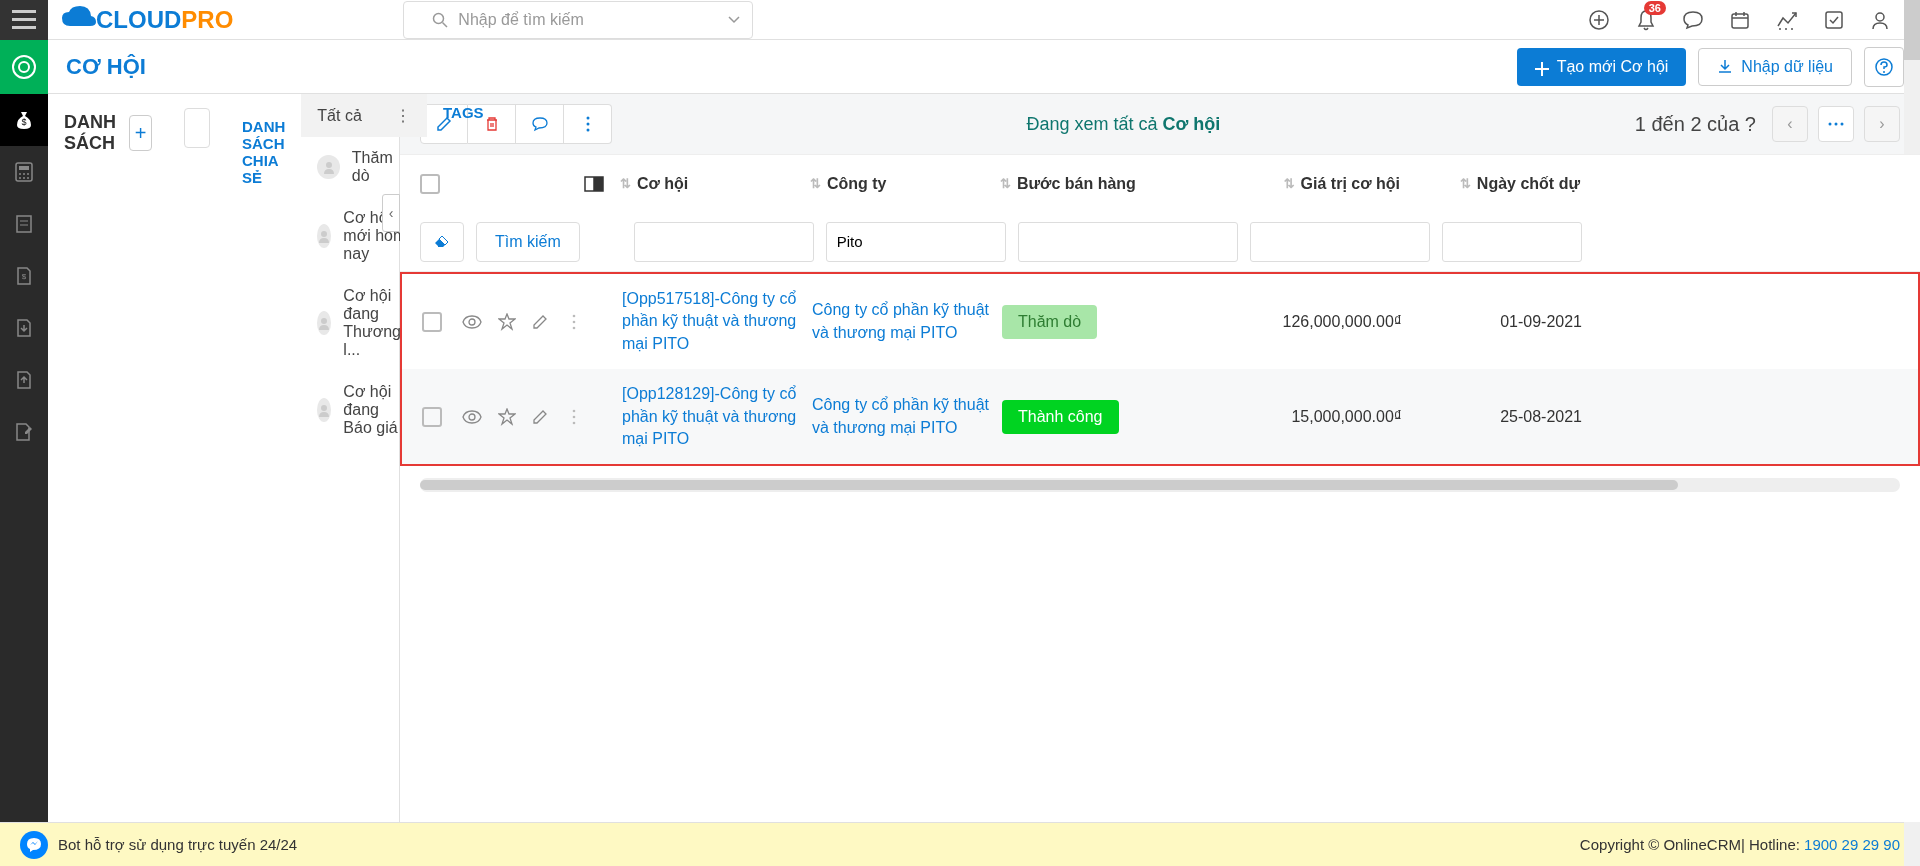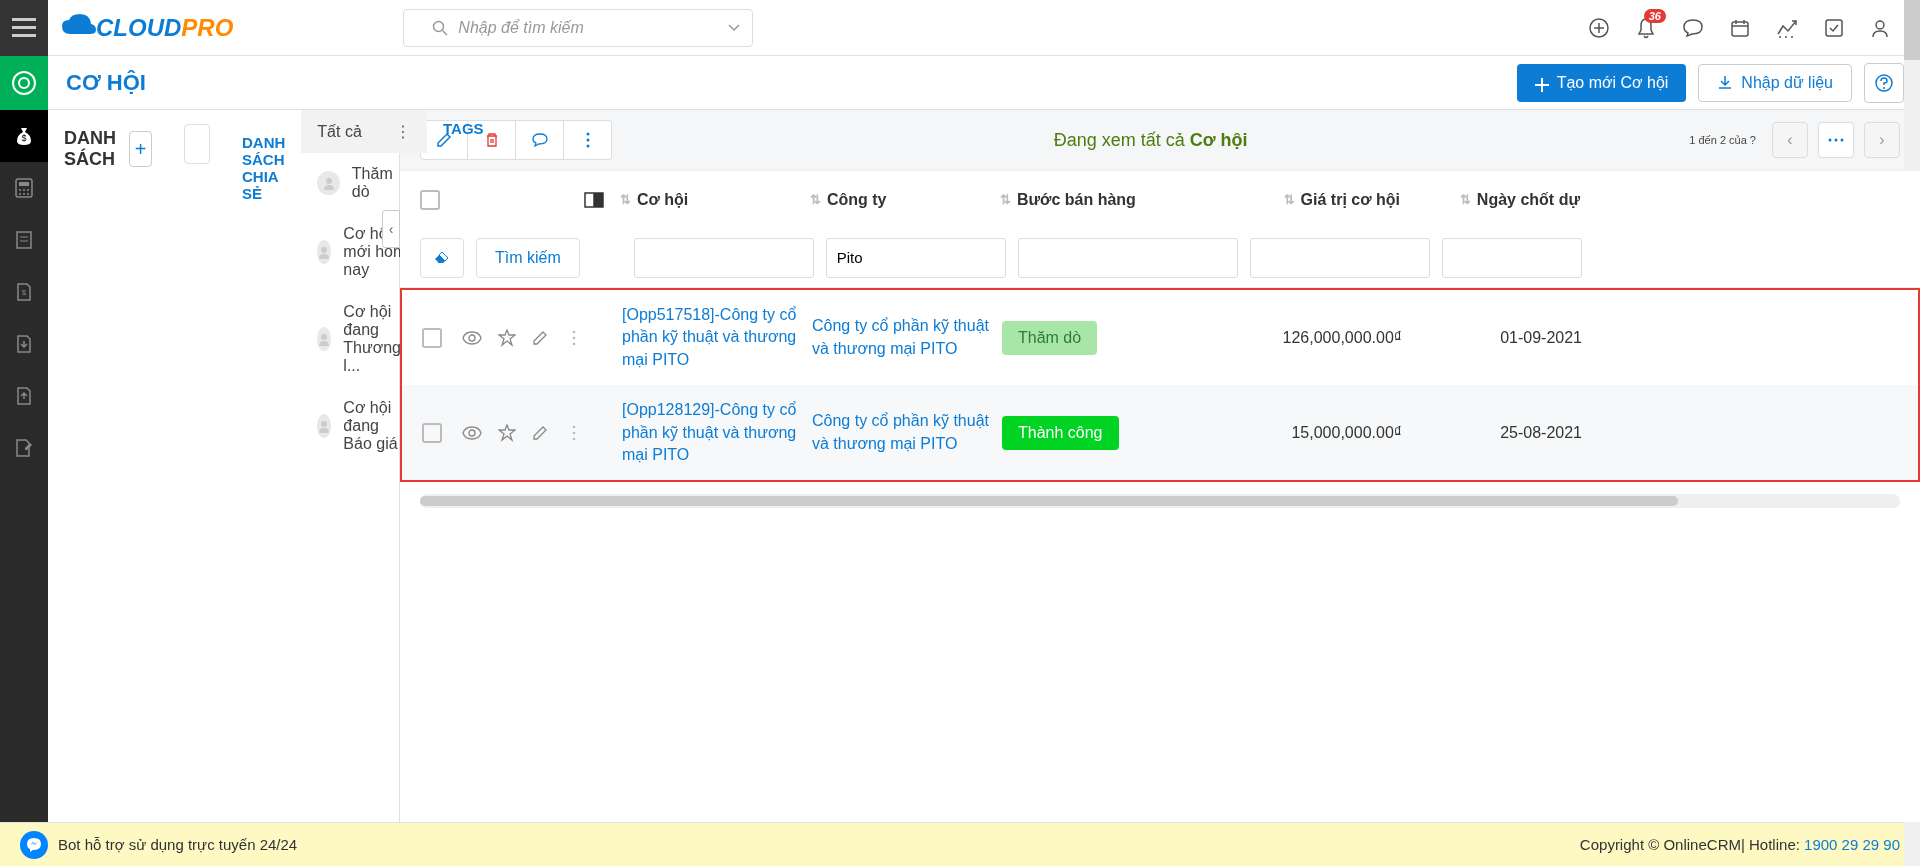--- a/index.html
+++ b/index.html
@@ -1,20 +1,20 @@
 <!DOCTYPE html>
 <html><head>
 <meta charset="utf-8">
 <style>
 * { margin: 0; padding: 0; box-sizing: border-box; font-family: Arial, sans-serif; }
 body { background: #fff; overflow: hidden; }
 .app { display: flex; flex-direction: column; height: 866px; width: 1920px; position: relative; }
 
 
-.topbar { display: flex; align-items: center; height: 56px; border-bottom: 1px solid #e0e0e0; padding: 0 10px 0 0; font-style: italic; }
+.topbar { display: flex; align-items: center; height: 40px; border-bottom: 1px solid #e0e0e0; padding: 0 10px 0 0; }
 .hamburger { width: 48px; height: 56px; background: #333; display: flex; align-items: center; justify-content: center; cursor: pointer; }
 .hamburger-lines { display: flex; flex-direction: column; gap: 5px; }
 .hamburger-lines span { width: 24px; height: 3px; background: #ccc; }
 .logo { display: flex; align-items: center; margin-left: 12px; font-size: 24px; font-weight: bold; }
 .logo-cloud { color: #0c7cd5; }
 .logo-pro { color: #ff8c00; }
 .searchbar { margin-left: 170px; width: 350px; height: 38px; border: 1px solid #ddd; border-radius: 4px; display: flex; align-items: center; padding: 0 28px; color: #999; position: relative; }
 .searchbar .search-icon { margin-right: 10px; color: #999; }
 .searchbar .chevron { position: absolute; right: 12px; color: #999; }
 .topbar-right { margin-left: auto; display: flex; align-items: center; gap: 26px; padding-right: 20px; }
@@ -55,24 +55,24 @@
 
 .content { flex: 1; background: #f5f6f7; display: flex; flex-direction: column; overflow: hidden; }
 
 .toolbar { display: flex; align-items: center; height: 60px; padding: 0 20px; }
 .toolbar-left { display: flex; gap: 0; }
 .toolbar-btn { width: 48px; height: 40px; border: 1px solid #ddd; background: #fff; display: flex; align-items: center; justify-content: center; cursor: pointer; color: #0c7cd5; }
 .toolbar-btn:first-child { border-radius: 4px 0 0 4px; }
 .toolbar-btn:nth-child(2) { border-left: none; color: #e53935; }
 .toolbar-btn:nth-child(3) { border-left: none; color: #0c7cd5; }
 .toolbar-btn:last-child { border-left: none; border-radius: 0 4px 4px 0; }
-.toolbar-center { margin: 0 auto; font-size: 18px; color: #4d7c0f; }
+.toolbar-center { margin: 0 auto; font-size: 18px; color: #0f766e; }
 .toolbar-center strong { font-weight: 700; }
 .toolbar-right { display: flex; align-items: center; gap: 10px; }
-.pagination-text { font-size: 11px; color: #444; margin-right: 6px; }
+.pagination-text { font-size: 20px; color: #444; margin-right: 6px; }
 .page-btn { width: 36px; height: 36px; border: 1px solid #ddd; background: #f5f5f5; border-radius: 4px; display: flex; align-items: center; justify-content: center; color: #999; cursor: pointer; }
 .page-btn.blue { color: #0c7cd5; background: #fff; }
 
 .table-wrap { background: #fff; margin: 0 0 0 0; flex: 1; overflow: hidden; position: relative; }
 .table-header { display: flex; align-items: center; height: 58px; border-top: 1px solid #eee; padding: 0 20px; }
 .th-check { width: 40px; }
 .th-actions { width: 160px; display: flex; justify-content: flex-end; padding-right: 16px; }
 .th { flex: 1; display: flex; align-items: center; gap: 6px; font-size: 16px; font-weight: 600; color: #333; cursor: pointer; }
 .th.w1 { flex: 0 0 190px; }
 .th.w2 { flex: 0 0 190px; }

